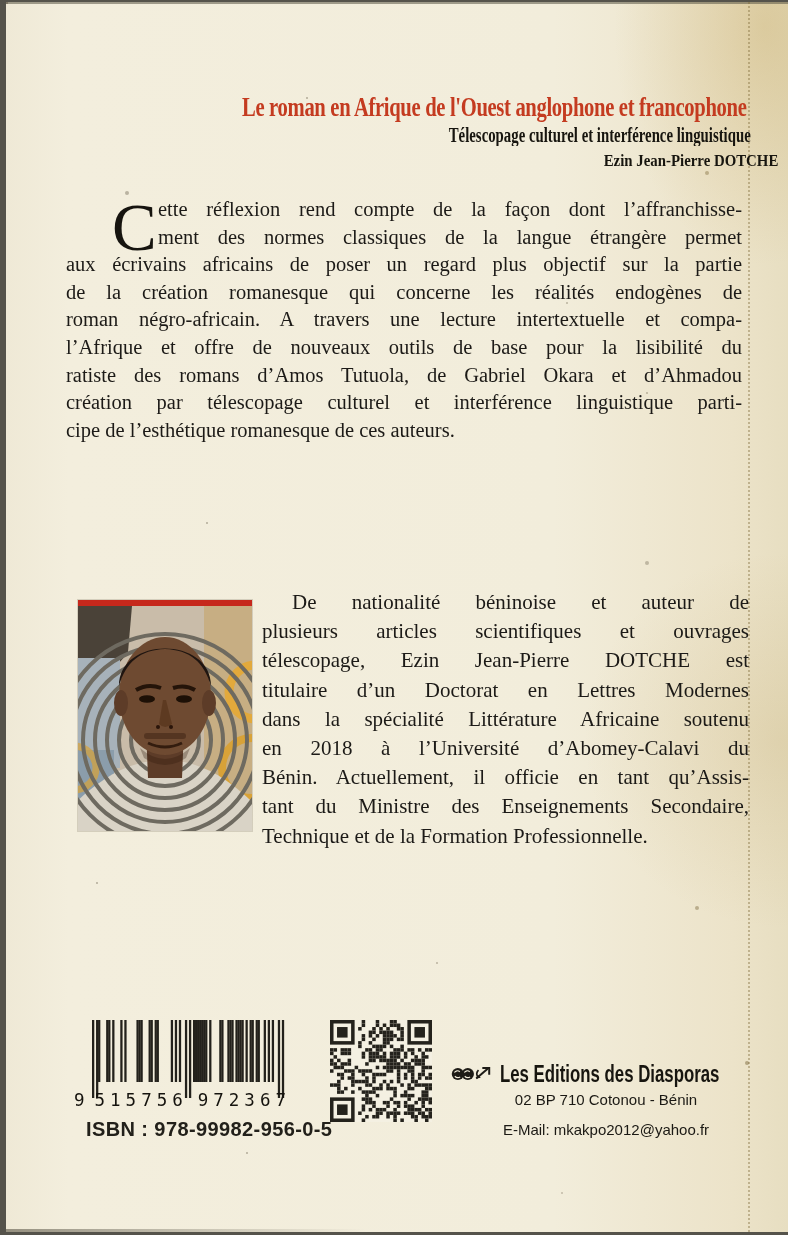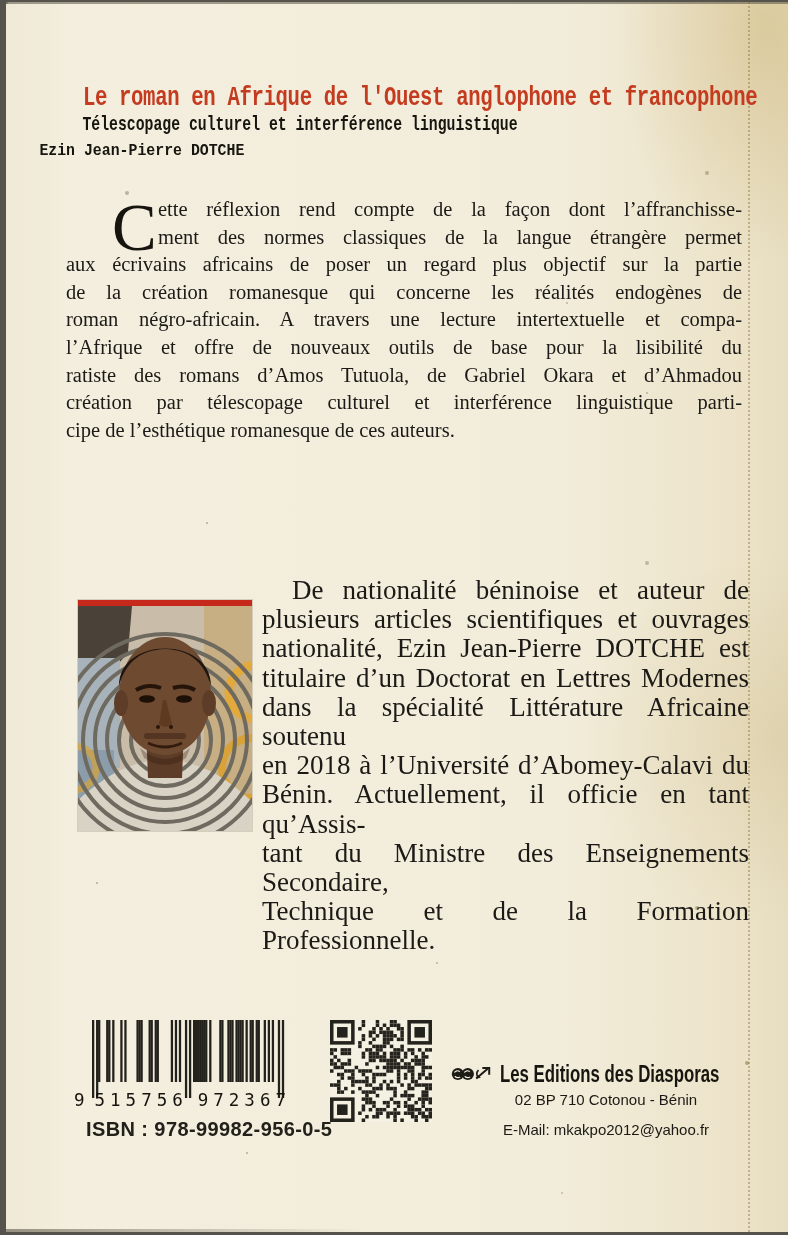--- a/index.html
+++ b/index.html
@@ -25,21 +25,21 @@
       560px 300px 0 0 rgba(80,70,50,.35), 700px 170px 0 1px rgba(120,100,50,.4),
       200px 520px 0 0 rgba(80,70,50,.4), 640px 560px 0 1px rgba(80,70,50,.3),
       90px 880px 0 0 rgba(80,70,50,.4), 430px 960px 0 0 rgba(80,70,50,.35),
       690px 905px 0 1px rgba(110,90,45,.4), 240px 1150px 0 0 rgba(80,70,50,.4),
       555px 1190px 0 0 rgba(80,70,50,.3), 740px 1060px 0 1px rgba(110,90,45,.45),
       640px 390px 0 0 rgba(80,70,50,.35), 385px 240px 0 0 rgba(80,70,50,.3);}
   .edge-top{position:absolute;left:0;right:0;top:0;height:2px;background:rgba(90,85,70,.55);}
   .edge-bottom{position:absolute;left:0;width:46%;bottom:0;height:3px;background:linear-gradient(90deg,rgba(90,85,70,.6),rgba(90,85,70,0));}
 
   
-  .header{position:absolute;top:82px;left:22px;right:0;text-align:left;font-family:Liberation Mono, monospace;}
+  .header{position:absolute;top:92px;left:22px;right:0;text-align:right;font-family:Liberation Serif, serif;}
   .title{
     margin:0;font-size:24px;font-weight:700;color:#c43b20;white-space:nowrap;
     letter-spacing:-.4px;
   }
   .title .squeeze{display:inline-block;transform:scaleX(.86) scaleY(1.12);transform-origin:center;}
   .subtitle{
     margin:4px 0 0;font-size:18.5px;font-weight:700;color:#17150f;white-space:nowrap;
   }
   .subtitle .squeeze{display:inline-block;transform:scaleX(.80) scaleY(1.1);transform-origin:center;}
   .author{
@@ -56,22 +56,22 @@
   .synopsis .jline.lastline{text-align:left;text-align-last:left;}
   .synopsis .indent{padding-left:92px;}
   .dropcap{
     position:absolute;left:46px;top:3px;
     font-size:67px;line-height:56px;font-weight:400;color:#16140f;
   }
 
   
   .photo{position:absolute;left:72px;top:598px;width:174px;height:231px;box-shadow:0 0 0 1px rgba(120,110,90,.25);}
   .bio{
-    position:absolute;top:574px;left:256px;width:487px;
-    font-size:27px;line-height:29.2px;color:#1c1a17;
+    position:absolute;top:586px;left:256px;width:487px;
+    font-size:21px;line-height:29.2px;color:#1c1a17;
   }
   .bio .jline{text-align:justify;text-align-last:justify;}
   .bio .jline.lastline{text-align-last:left;}
   .bio .indent2{padding-left:30px;}
 
   
   .barcode-wrap{position:absolute;left:80px;top:1018px;width:230px;font-family:"Liberation Sans",sans-serif;}
   .barcode-digits{
     display:flex;align-items:flex-end;gap:10px;margin-top:-16px;margin-left:-12px;
     font-size:17.5px;color:#15130e;font-family:"DejaVu Sans Mono",monospace;
@@ -173,21 +173,21 @@
         <rect x="66" y="133" width="42" height="6" rx="3" fill="#3a2012" opacity=".5"></rect>
         <path d="M70,143 q17,8 34,0" stroke="#331c0e" stroke-width="3" fill="none"></path>
         <path d="M62,148 q25,22 50,0 l-4,10 q-21,14 -42,0 Z" fill="#2c160a" opacity=".3"></path>
       </g>
     </svg>
   </div>
 
   <div class="bio">
     <div class="jline indent2">De nationalité béninoise et auteur de</div>
     <div class="jline">plusieurs articles scientifiques et ouvrages</div>
-    <div class="jline">nationalité, Ezin Jean-Pierre DOTCHE est</div>
+    <div class="jline">télescopage, Ezin Jean-Pierre DOTCHE est</div>
     <div class="jline">titulaire d’un Doctorat en Lettres Modernes</div>
     <div class="jline">dans la spécialité Littérature Africaine soutenu</div>
     <div class="jline">en 2018 à l’Université d’Abomey-Calavi du</div>
     <div class="jline">Bénin. Actuellement, il officie en tant qu’Assis-</div>
     <div class="jline">tant du Ministre des Enseignements Secondaire,</div>
     <div class="jline lastline">Technique et de la Formation Professionnelle.</div>
   </div>
 
   <div class="barcode-wrap">
     <svg id="barcode-svg" width="200" height="82" viewBox="0 0 200 82" xmlns="http://www.w3.org/2000/svg">

